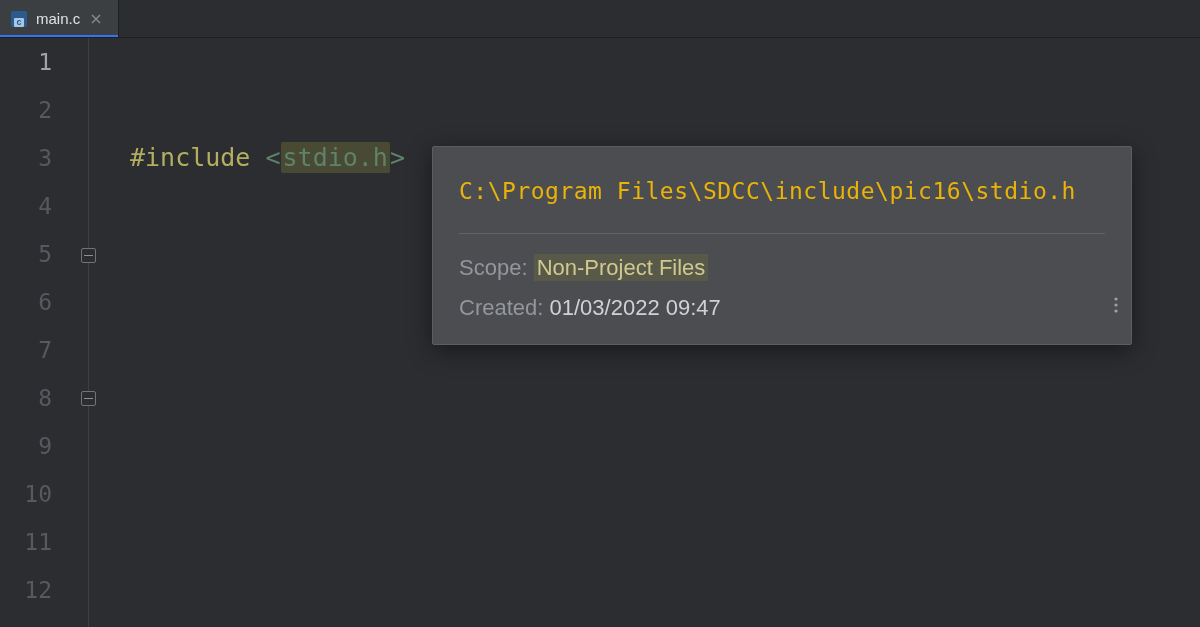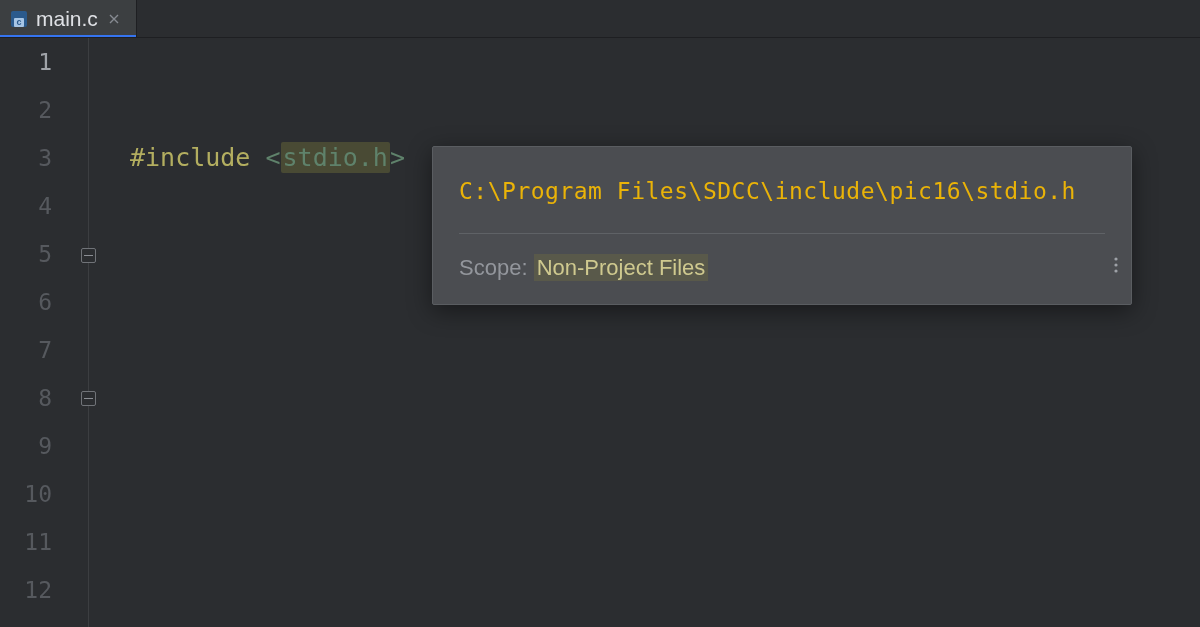--- a/index.html
+++ b/index.html
@@ -33,21 +33,21 @@
     height: 2px;
     background: #3574f0;
   }
   .file-icon {
     width: 18px; height: 18px;
     display: inline-flex;
     align-items: center;
     justify-content: center;
   }
   .tab-label {
-    font-size: 21px;
+    font-size: 15px;
     color: #dfe1e5;
   }
   .tab-close {
     width: 16px; height: 16px;
     display: inline-flex;
     align-items: center;
     justify-content: center;
     color: #868a91;
     cursor: pointer;
   }
@@ -213,20 +213,21 @@
     
     
     
     
   </div>
 
   <div class="popup">
     <div class="popup-path">C:\Program Files\SDCC\include\pic16\stdio.h</div>
     <hr>
     <div class="popup-row"><span class="lbl">Scope:</span> <span class="scope-val">Non-Project Files</span></div>
+    <div class="popup-row"><span class="lbl">Created:</span> <span class="val">01/03/2022 09:47</span></div>
     <div class="popup-more">
       <svg width="6" height="18" viewBox="0 0 6 18">
           <circle cx="3" cy="3" r="1.6" fill="#9ea1a7"></circle>
           <circle cx="3" cy="9" r="1.6" fill="#9ea1a7"></circle>
           <circle cx="3" cy="15" r="1.6" fill="#9ea1a7"></circle>
         </svg>
     </div>
   </div>
 </div>
 

